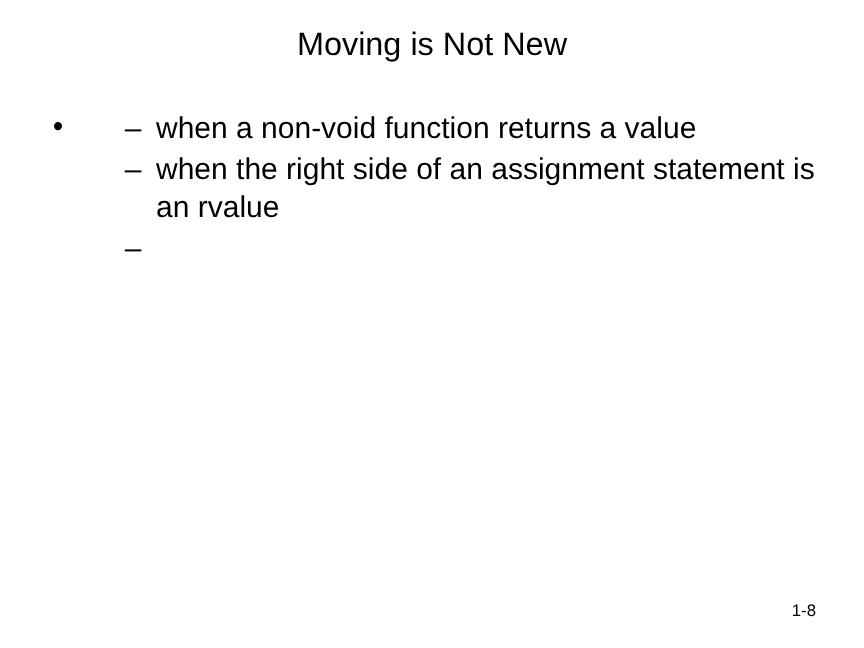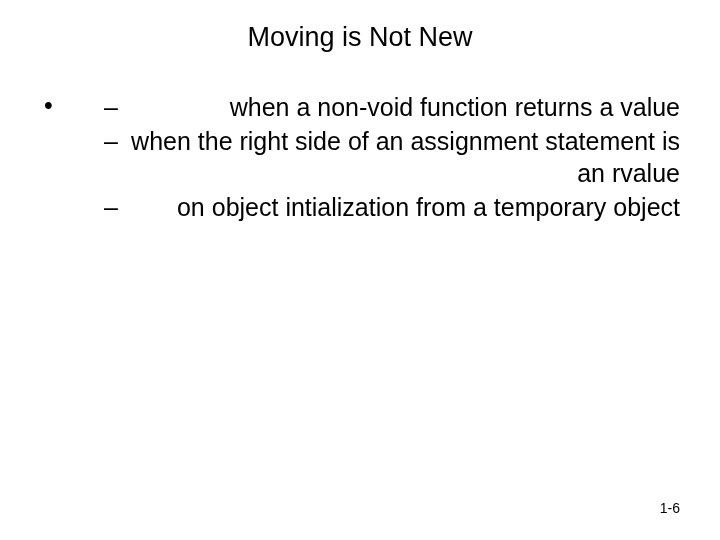--- a/index.html
+++ b/index.html
@@ -53,21 +53,20 @@
       font-size: 25px;
       line-height: 1.28;
       padding-bottom: 2px;
     }
     .dash-mark {
       width: 26px;
       flex-shrink: 0;
     }
     .sub-text {
       flex: 1;
-      text-align: right;
     }
     .page-num {
       position: absolute;
       bottom: 24px;
       right: 40px;
       font-size: 14px;
       font-family: Arial, sans-serif;
     }
   </style>
 </head>
@@ -83,20 +82,19 @@
         <div class="sub-row">
           <div class="dash-mark">–</div>
           <div class="sub-text">when a non-void function returns a value</div>
         </div>
         <div class="sub-row">
           <div class="dash-mark">–</div>
           <div class="sub-text">when the right side of an assignment statement is an rvalue</div>
         </div>
         <div class="sub-row">
           <div class="dash-mark">–</div>
-          <div class="sub-text">on object intialization from a temporary object</div>
         </div>
       </div>
     </div>
   </div>
 </div>
 
-<div class="page-num">1-6</div>
+<div class="page-num">1-8</div>
 
 </body></html>

